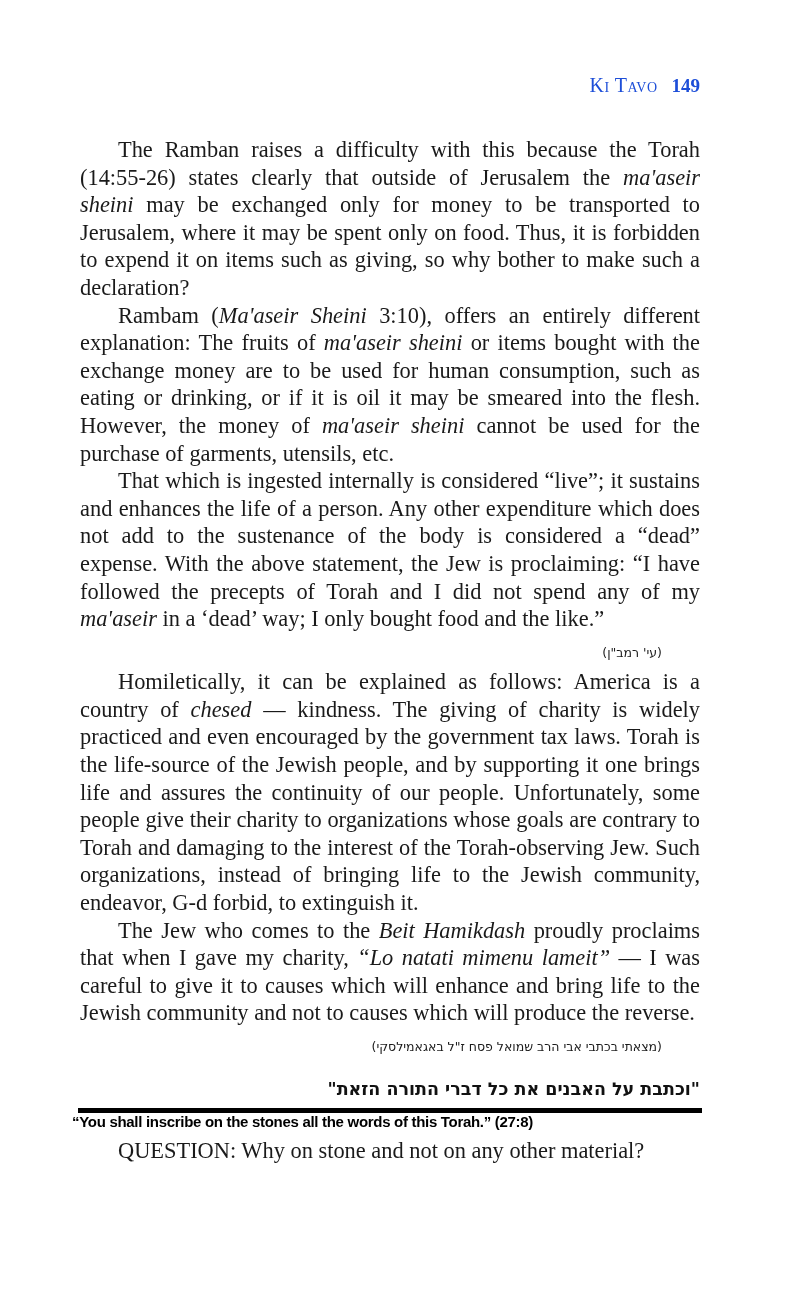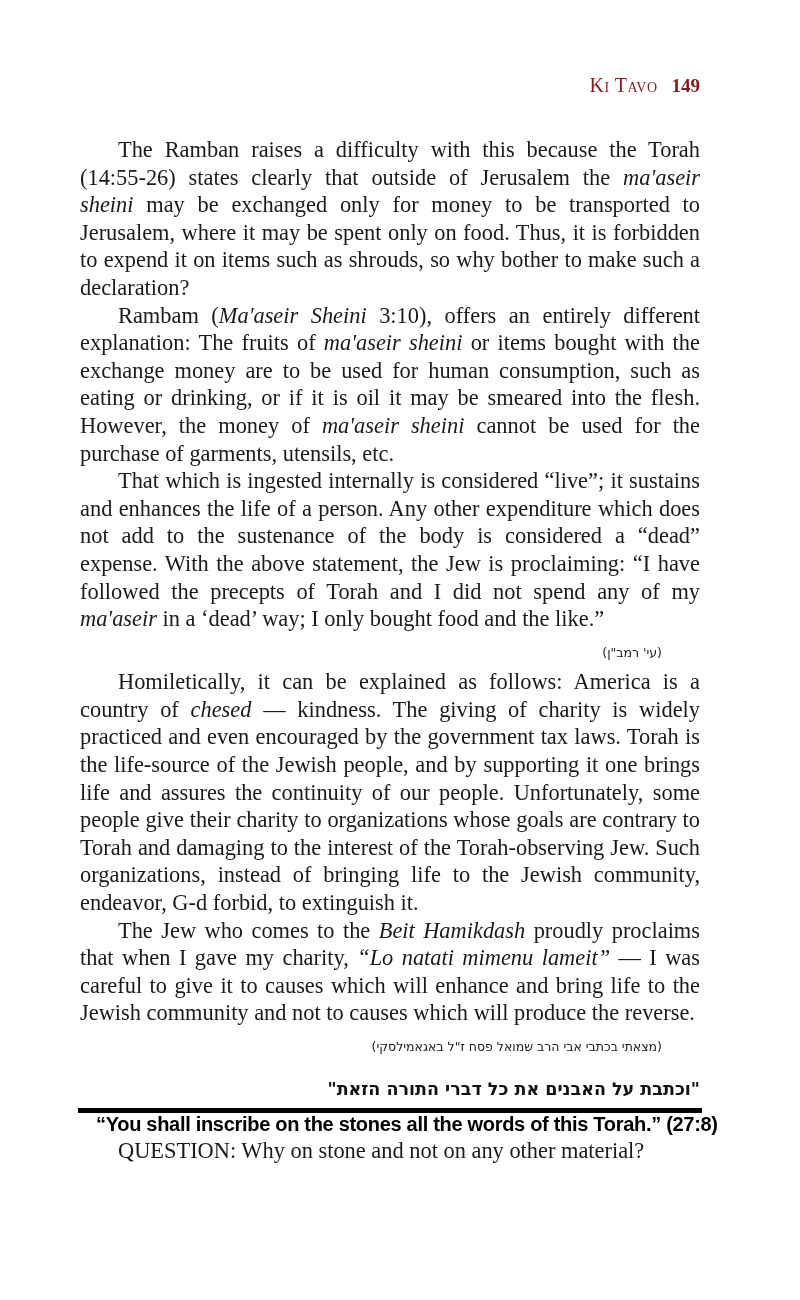--- a/index.html
+++ b/index.html
@@ -1,19 +1,19 @@
 <!DOCTYPE html>
 <html><head>
 <meta charset="utf-8">
 <style>
   html, body { margin: 0; padding: 0; background: #ffffff; }
   body { width: 800px; height: 1300px; position: relative; overflow: hidden; color: #1a1a1a; }
   .running-head {
     position: absolute; top: 74px; right: 100px;
-    font-family: "Liberation Serif", serif; font-size: 19px; color: #7f1d1d;
+    font-family: "Liberation Serif", serif; font-size: 19px; color: #1d4ed8;
     display: flex; align-items: baseline; gap: 14px;
   }
   .rh-title { font-variant: small-caps; letter-spacing: 0.5px; font-size: 20px; }
   .rh-page { font-weight: bold; font-size: 19px; font-family: Liberation Serif, serif; }
   .body-text {
     position: absolute; top: 136px; left: 80px; width: 620px;
     font-family: "Liberation Serif", serif; font-size: 22.4px; line-height: 27.6px;
     text-align: justify; hyphens: manual;
   }
   .para { margin: 0; text-indent: 38px; }
@@ -22,39 +22,39 @@
     font-family: "DejaVu Sans", sans-serif; font-size: 12.5px; direction: rtl; unicode-bidi: embed;
     color: #1a1a1a; white-space: nowrap; padding-bottom: 2px;
   }
   .heb-heading {
     position: absolute; top: 1079px; left: 80px; width: 620px;
     font-family: "DejaVu Sans", sans-serif; font-weight: bold; font-size: 17.5px;
     direction: rtl; text-align: right; color: #111;
   }
   .rule { position: absolute; top: 1108px; left: 78px; width: 624px; height: 5px; background: #000; }
   .eng-heading {
-    position: absolute; top: 1113px; left: 96px; width: 620px;
-    font-family: "Liberation Sans", sans-serif; font-weight: bold; font-size: 20px;
+    position: absolute; top: 1113px; left: 72px; width: 620px;
+    font-family: "Liberation Sans", sans-serif; font-weight: bold; font-size: 15px;
     letter-spacing: -0.3px; color: #000; white-space: nowrap;
   }
   .question {
     position: absolute; top: 1137px; left: 118px; width: 590px;
     font-family: "Liberation Serif", serif; font-size: 22.4px; line-height: 27.6px;
   }
 </style>
 </head>
 <body>
 
 <div class="running-head">
   <span class="rh-title">Ki Tavo</span>
   <span class="rh-page">149</span>
 </div>
 
 <div class="body-text">
-  <p class="para"><span>The Ramban raises a difficulty with this because the Torah (14:55-26) states clearly that outside of Jerusalem the </span><i>ma'aseir sheini</i><span> may be exchanged only for money to be transported to Jerusalem, where it may be spent only on food. Thus, it is forbidden to expend it on items such as shrouds, so why bother to make such a declaration?</span></p>
+  <p class="para"><span>The Ramban raises a difficulty with this because the Torah (14:55-26) states clearly that outside of Jerusalem the </span><i>ma'aseir sheini</i><span> may be exchanged only for money to be transported to Jerusalem, where it may be spent only on food. Thus, it is forbidden to expend it on items such as giving, so why bother to make such a declaration?</span></p>
   <p class="para"><span>Rambam (</span><i>Ma'aseir Sheini</i><span> 3:10), offers an entirely different explanation: The fruits of </span><i>ma'aseir sheini</i><span> or items bought with the exchange money are to be used for human consumption, such as eating or drinking, or if it is oil it may be smeared into the flesh. However, the money of </span><i>ma'aseir sheini</i><span> cannot be used for the purchase of garments, utensils, etc.</span></p>
   <p class="para" style="overflow: hidden;"><span>That which is ingested internally is considered “live”; it sustains and enhances the life of a person. Any other expenditure which does not add to the sustenance of the body is considered a “dead” expense. With the above statement, the Jew is proclaiming: “I have followed the precepts of Torah and I did not spend any of my </span><i>ma'aseir</i><span> in a ‘dead’ way; I only bought food and the like.”</span><span class="heb-src" style="float: right; margin-top: 6px;">(עי' רמב"ן)</span></p>
   <p class="para"><span>Homiletically, it can be explained as follows: America is a country of </span><i>chesed</i><span> — kindness. The giving of charity is widely practiced and even encouraged by the government tax laws. Torah is the life-source of the Jewish people, and by supporting it one brings life and assures the continuity of our people. Unfor­tunately, some people give their charity to organizations whose goals are contrary to Torah and damaging to the interest of the Torah-observing Jew. Such organizations, instead of bringing life to the Jewish community, endeavor, G-d forbid, to extinguish it.</span></p>
   <p class="para" style="overflow: hidden;"><span>The Jew who comes to the </span><i>Beit Hamikdash</i><span> proudly proclaims that when I gave my charity, </span><i>“Lo natati mimenu lameit”</i><span> — I was careful to give it to causes which will enhance and bring life to the Jewish community and not to causes which will produce the reverse.</span><span class="heb-src" style="float: right; margin-top: 6px;">(מצאתי בכתבי אבי הרב שמואל פסח ז"ל באגאמילסקי)</span></p>
 </div>
 
 <div class="heb-heading">"וכתבת על האבנים את כל דברי התורה הזאת"</div>
 <div class="rule"></div>
 <div class="eng-heading">“You shall inscribe on the stones all the words of this Torah.” (27:8)</div>
 <div class="question">QUESTION: Why on stone and not on any other material?</div>

